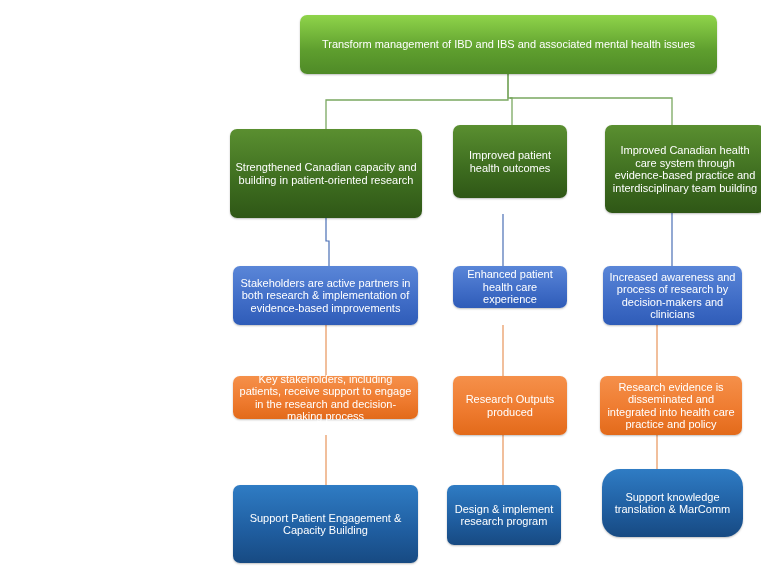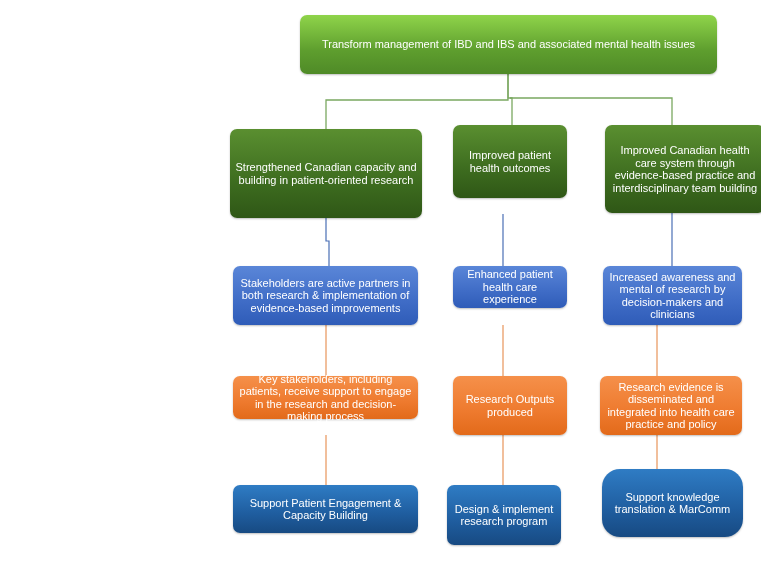--- a/index.html
+++ b/index.html
@@ -73,34 +73,34 @@
   <span>Improved Canadian health care system through evidence-based practice and interdisciplinary team building</span>
 </div>
 
 <div class="box b-mid" style="left:233px;top:266px;width:185px;height:59px;justify-content:flex-end;">
   <span>Stakeholders are active partners in both research &amp; implementation of evidence-based improvements</span>
 </div>
 <div class="box b-mid" style="left:453px;top:266px;width:114px;height:42px;">
   <span>Enhanced patient health care experience</span>
 </div>
 <div class="box b-mid" style="left:603px;top:266px;width:139px;height:59px;">
-  <span>Increased awareness and mental of research by decision-makers and clinicians</span>
+  <span>Increased awareness and process of research by decision-makers and clinicians</span>
 </div>
 
 <div class="box o-mid" style="left:233px;top:376px;width:185px;height:43px;">
   <span>Key stakeholders, including patients, receive support to engage in the research and decision-making process</span>
 </div>
 <div class="box o-mid" style="left:453px;top:376px;width:114px;height:59px;">
   <span>Research Outputs produced</span>
 </div>
 <div class="box o-mid" style="left:600px;top:376px;width:142px;height:59px;">
   <span>Research evidence is disseminated and integrated into health care practice and policy</span>
 </div>
 
-<div class="box b-dark" style="left:233px;top:485px;width:185px;height:48px;">
+<div class="box b-dark" style="left:233px;top:485px;width:185px;height:78px;">
   <span>Support Patient Engagement &amp; Capacity Building</span>
 </div>
 <div class="box b-dark" style="left:447px;top:485px;width:114px;height:60px;">
   <span>Design &amp; implement research program</span>
 </div>
 <div class="box b-dark" style="left:602px;top:469px;width:141px;height:68px;border-radius:18px;">
   <span>Support knowledge translation &amp; MarComm</span>
 </div>
 
 </body></html>

